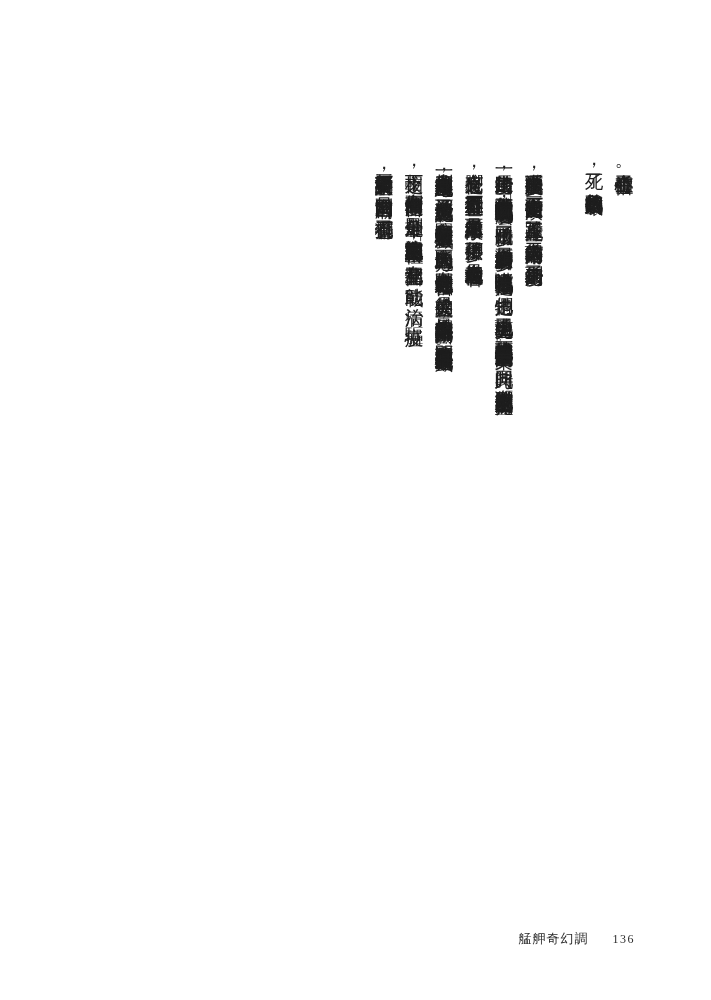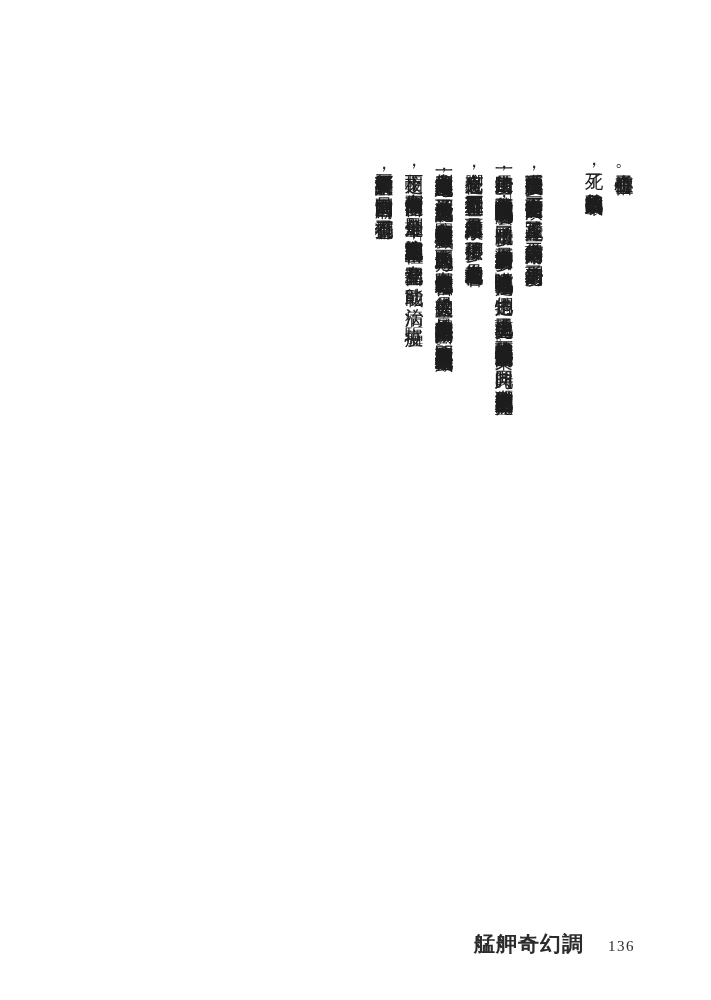--- a/index.html
+++ b/index.html
@@ -43,26 +43,25 @@
   .footer {
     position: absolute;
     top: 930px;
     right: 76px;
     display: flex;
     align-items: baseline;
     gap: 24px;
     color: #2b2b2b;
   }
   .footer .book-title {
-    font-size: 21px;
+    font-size: 13px;
     letter-spacing: 1px;
-    font-weight: bold;
   }
   .footer .page-number {
-    font-size: 15px;
+    font-size: 12px;
     letter-spacing: 1.5px;
   }
 </style>
 </head>
 <body>
 
 <div class="page">
 
   <div class="text-block">
     <p>金生心裡有了體悟。</p>

